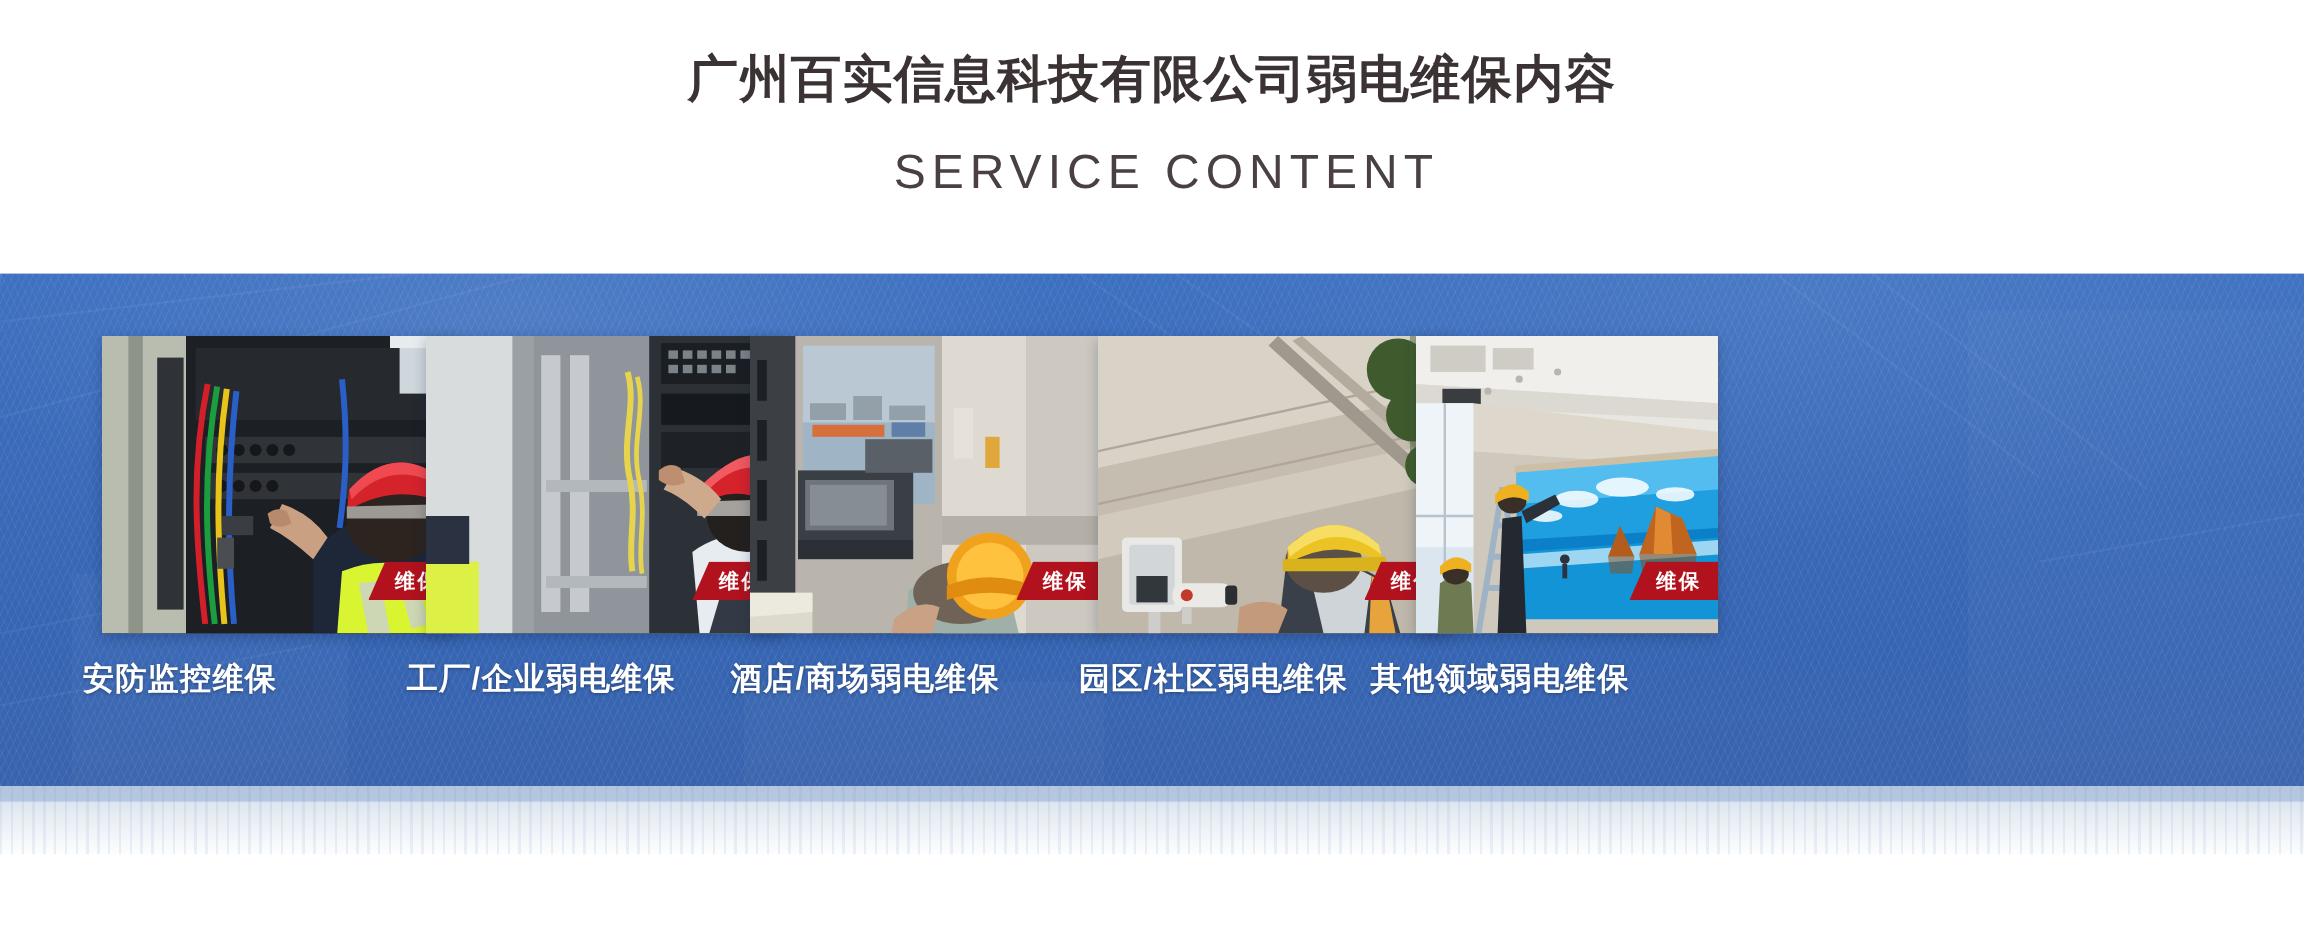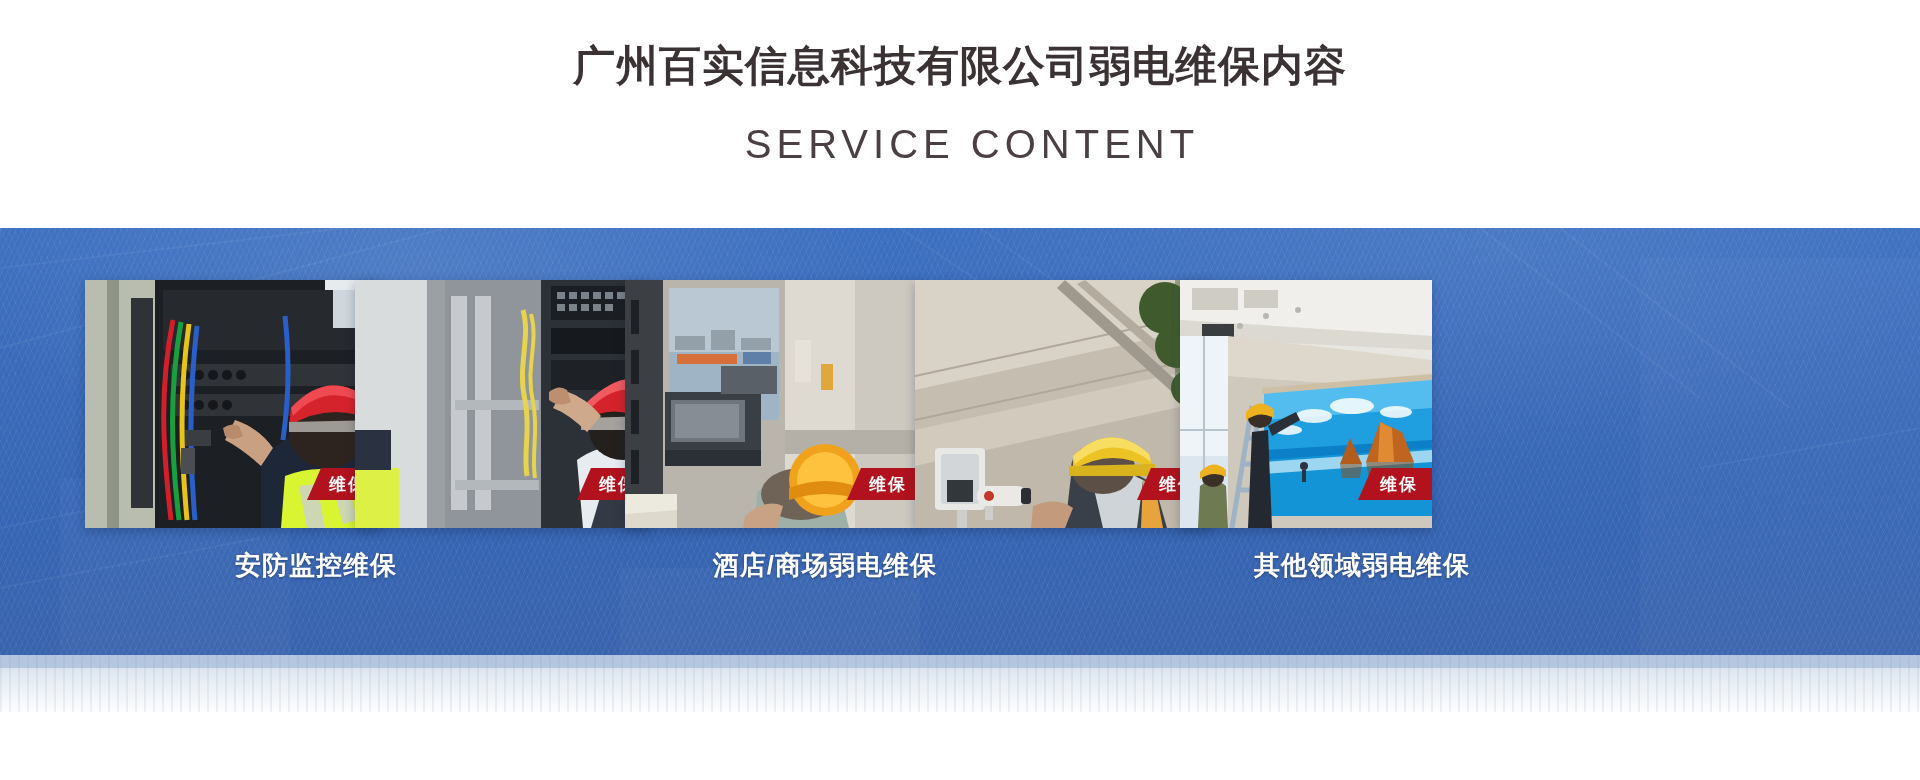--- a/index.html
+++ b/index.html
@@ -59,21 +59,21 @@
 
   
   .cards { position:absolute; top:228px; left:0; width:1920px; height:440px; }
   .card { position:absolute; top:52px; width:296px; }
   .card .thumb {
     position:relative; width:296px; height:248px; overflow:hidden;
     box-shadow:0 3px 10px rgba(10,28,60,.28);
     background:#26303a;
   }
   .card .label {
-    position:absolute; top:268px; left:-16px; width:328px; text-align:right;
+    position:absolute; top:268px; left:-16px; width:328px; text-align:left;
     color:#ffffff; font-size:26px; font-weight:700; letter-spacing:1px;
     text-shadow:0 1px 3px rgba(0,0,0,.35);
     font-family:"Liberation Sans","DejaVu Sans",sans-serif;
     white-space:nowrap;
   }
   .badge {
     position:absolute; right:0; bottom:28px;
     height:32px; padding:0 14px 0 22px;
     background:#b1121d;
     color:#fff; font-size:17px; font-weight:700; letter-spacing:2px;
@@ -213,20 +213,21 @@
           <path d="M 230 124 Q 272 84 296 108 L 296 118 Q 264 96 232 132 Z" fill="#f05a60"></path>
           <path d="M 226 138 L 296 136 L 296 150 L 226 150 Z" fill="#a5a29d"></path>
           <path d="M 208 110 Q 232 118 246 136 L 232 152 Q 214 134 198 128 Z" fill="#cfa98c"></path>
           <path d="M 194 112 q 10 -8 18 -2 l 4 12 q -12 6 -22 -2 Z" fill="#bd8f70"></path>
 
           <rect x="0" y="188" width="44" height="60" fill="#ddf046"></rect>
           <rect x="0" y="150" width="36" height="40" fill="#2a3140"></rect>
         </svg>
         <div class="badge">维保</div>
       </div>
+      <div class="label">工厂/企业弱电维保</div>
     </div>
 
     <div class="card" style="left:625px">
       <div class="thumb">
         <svg class="scene" viewBox="0 0 296 248" preserveAspectRatio="none">
           <rect width="296" height="248" fill="#c9c6bf"></rect>
           <rect x="0" y="0" width="38" height="248" fill="#3c4045"></rect>
           <g fill="#1d2024">
               <rect x="6" y="20" width="8" height="34"></rect>
               <rect x="6" y="70" width="8" height="34"></rect>
@@ -308,20 +309,21 @@
           <path d="M 176 196 Q 204 186 228 200 L 222 248 L 188 248 Z" fill="#cfd4d8"></path>
           <path d="M 228 200 L 240 206 L 248 248 L 226 248 Z" fill="#e8a43c"></path>
           <ellipse cx="188" cy="188" rx="32" ry="26" fill="#5c4f45"></ellipse>
           <path d="M 158 176 Q 196 140 234 174 L 238 190 Q 198 166 158 190 Z" fill="#ecc324"></path>
           <path d="M 158 176 Q 196 140 234 174 L 236 182 Q 198 152 160 184 Z" fill="#f7dd62"></path>
           <path d="M 154 186 L 240 184 L 240 196 L 154 196 Z" fill="#d9b31e"></path>
           <path d="M 118 226 Q 142 216 158 228 L 150 248 L 116 248 Z" fill="#c49a7c"></path>
         </svg>
         <div class="badge">维保</div>
       </div>
+      <div class="label">园区/社区弱电维保</div>
     </div>
 
     <div class="card" style="left:1180px; width:252px">
       <div class="thumb" style="width:252px">
         <svg class="scene" viewBox="0 0 252 248" preserveAspectRatio="none">
           <rect width="252" height="248" fill="#e8e6e1"></rect>
 
           <path d="M 0 0 L 252 0 L 252 56 L 0 40 Z" fill="#f1efec"></path>
           <path d="M 0 40 L 252 56 L 252 70 L 0 58 Z" fill="#dcd9d3"></path>
           <g fill="#cfccc6">

